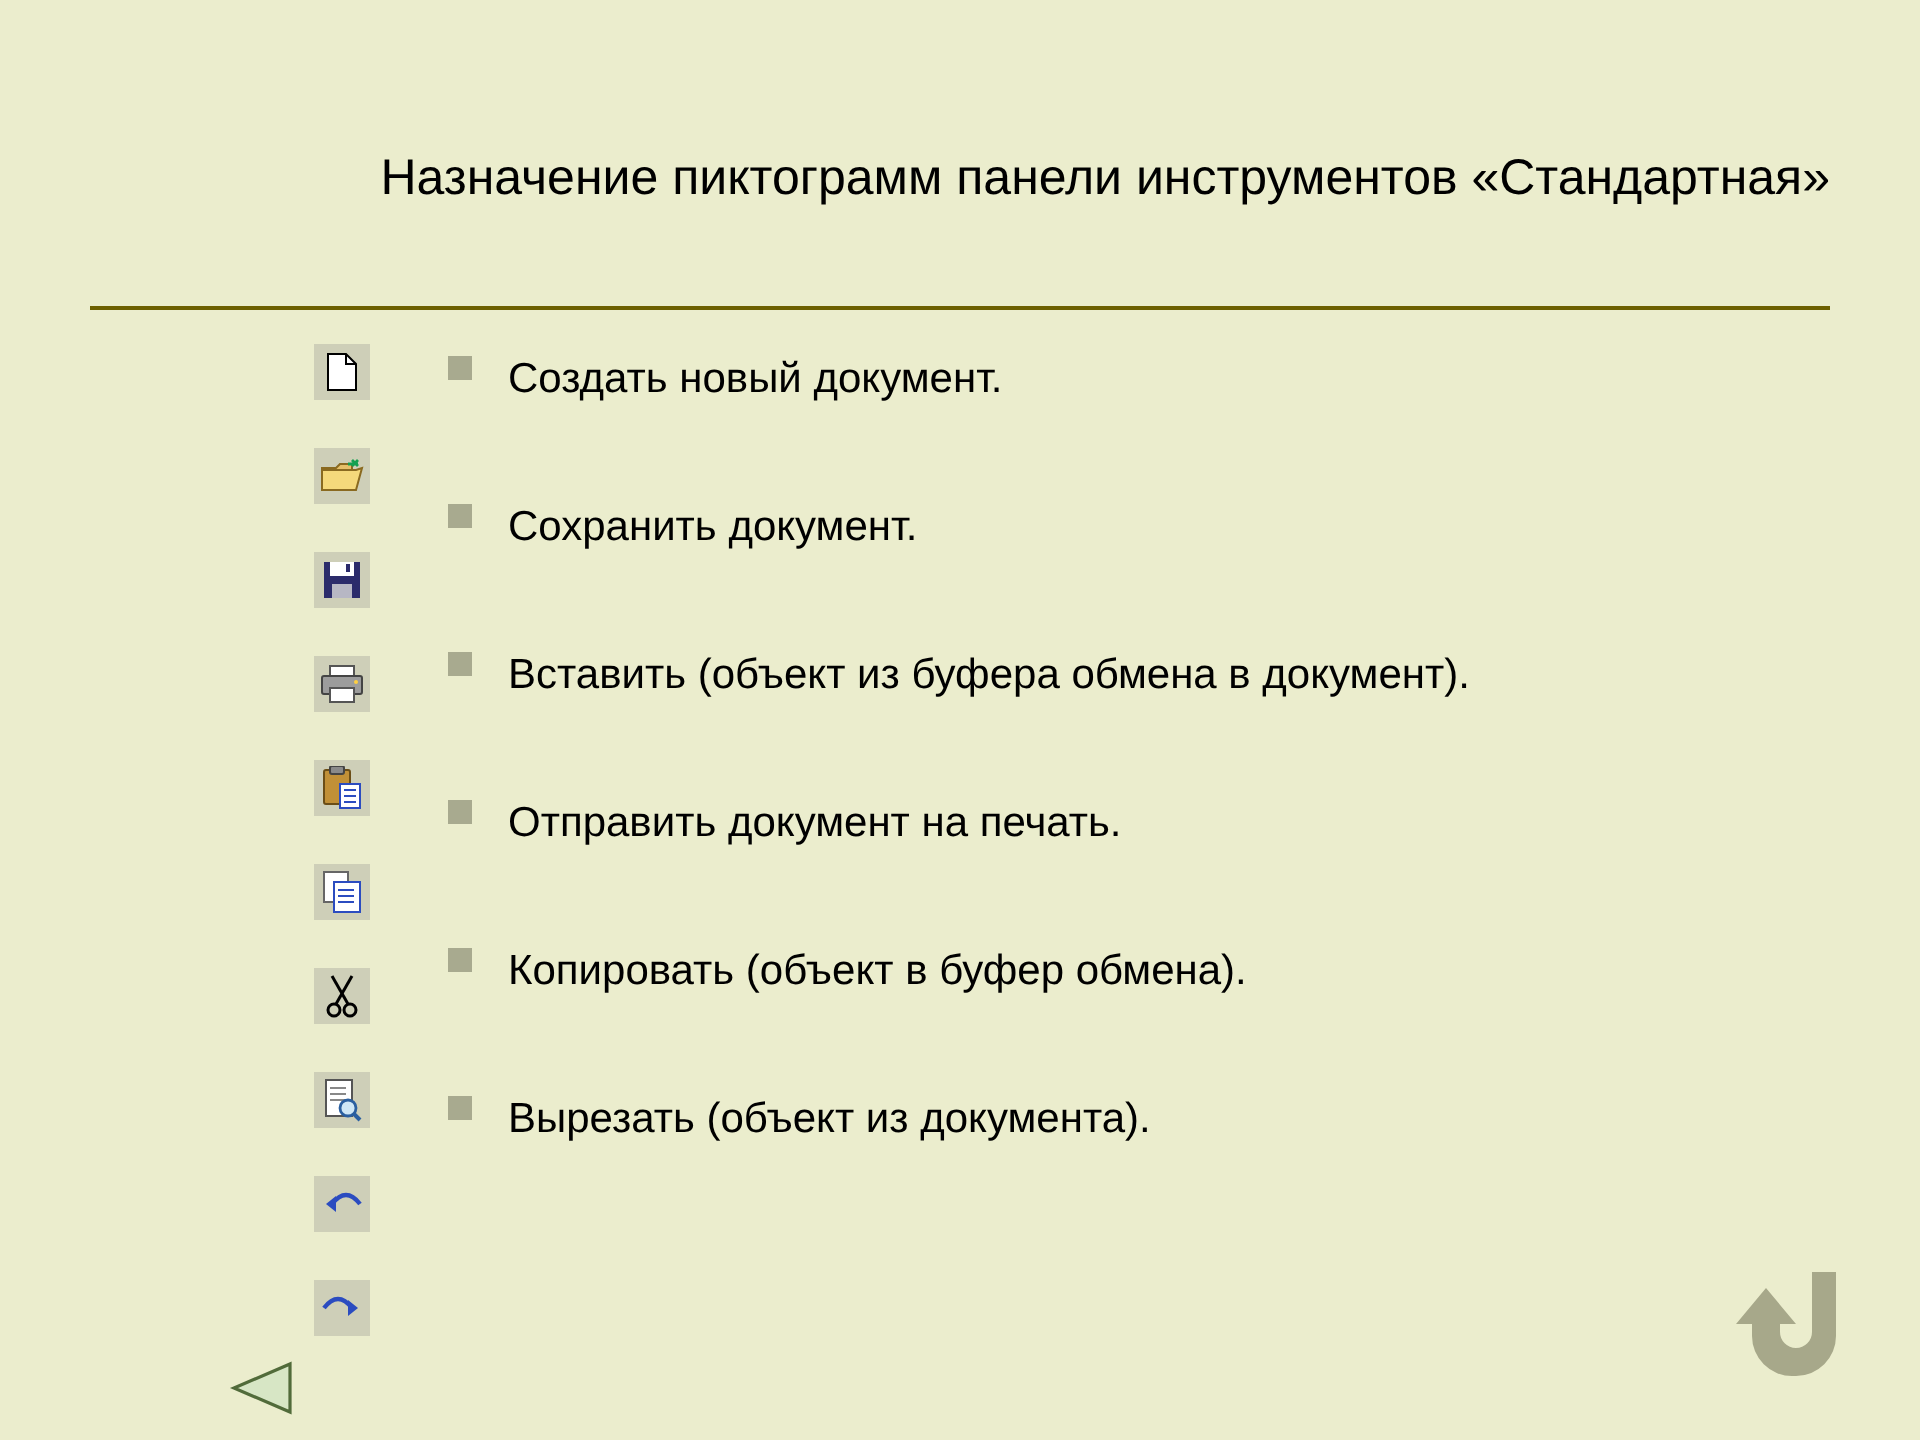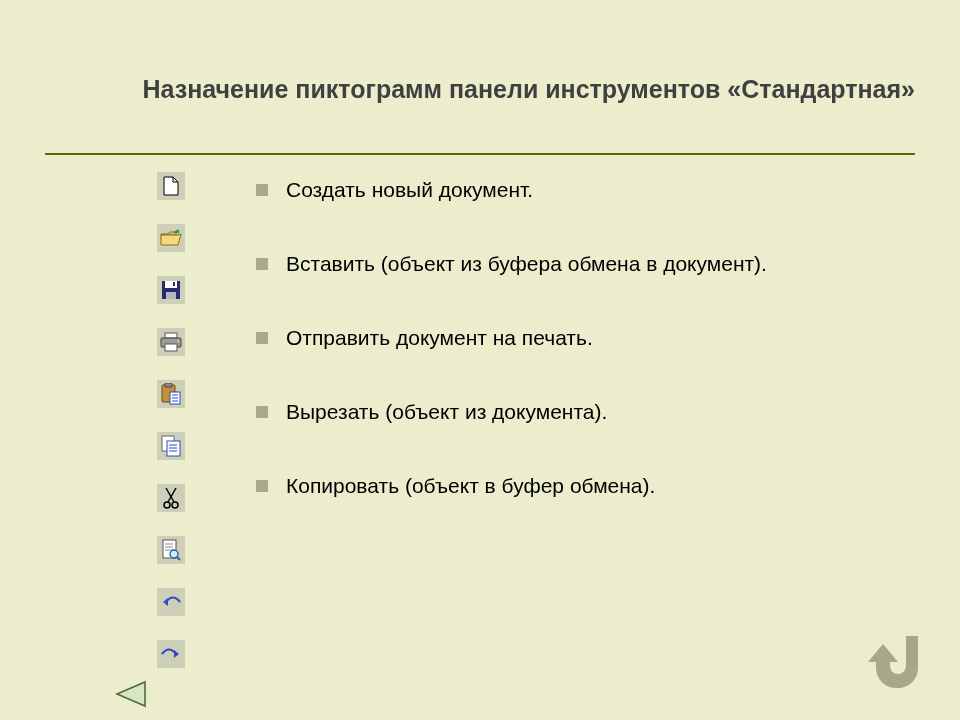--- a/index.html
+++ b/index.html
@@ -9,24 +9,23 @@
       background: #ebedcd;
       font-family: Arial, sans-serif;
       position: relative;
       overflow: hidden;
     }
     .title {
       position: absolute;
       top: 75px;
       left: 120px;
       right: 45px;
-      color: #404040;
+      color: #000000;
       font-size: 25px;
       text-align: right;
-      font-weight: bold;
     }
     .hr {
       position: absolute;
       top: 153px;
       left: 45px;
       right: 45px;
       height: 2px;
       background: #6d6000;
     }
     .icon-col {
@@ -46,25 +45,24 @@
       margin-bottom: 24px;
     }
     .icon-cell svg { display: block; }
     .list {
       position: absolute;
       left: 224px;
       top: 178px;
     }
     .item {
       display: flex;
-      align-items: center;
+      align-items: flex-start;
       margin-bottom: 50px;
       font-size: 21px;
       color: #000;
-      margin-left: 32px;
     }
     .bullet {
       width: 12px;
       height: 12px;
       background: #a8aa8f;
       margin-right: 18px;
       flex-shrink: 0;
     }
     .nav-back {
       position: absolute;
@@ -168,33 +166,37 @@
   </div>
 </div>
 
 <div class="list">
   <div class="item">
     <span class="bullet"></span>
     <span>Создать новый документ.</span>
   </div>
   <div class="item">
     <span class="bullet"></span>
+    <span>Сохранить документ.</span>
+  </div>
+  <div class="item">
+    <span class="bullet"></span>
     <span>Вставить (объект из буфера обмена в документ).</span>
   </div>
   <div class="item">
     <span class="bullet"></span>
     <span>Отправить документ на печать.</span>
   </div>
   <div class="item">
     <span class="bullet"></span>
+    <span>Копировать (объект в буфер обмена).</span>
+  </div>
+  <div class="item">
+    <span class="bullet"></span>
     <span>Вырезать (объект из документа).</span>
-  </div>
-  <div class="item">
-    <span class="bullet"></span>
-    <span>Копировать (объект в буфер обмена).</span>
   </div>
 </div>
 
 <div class="nav-back">
   <svg width="34" height="28" viewBox="0 0 34 28">
       <path d="M32 2 L32 26 L4 14 Z" fill="#d7e6c5" stroke="#516b3a" stroke-width="1.6"></path>
     </svg>
 </div>
 
 <div class="nav-return">

